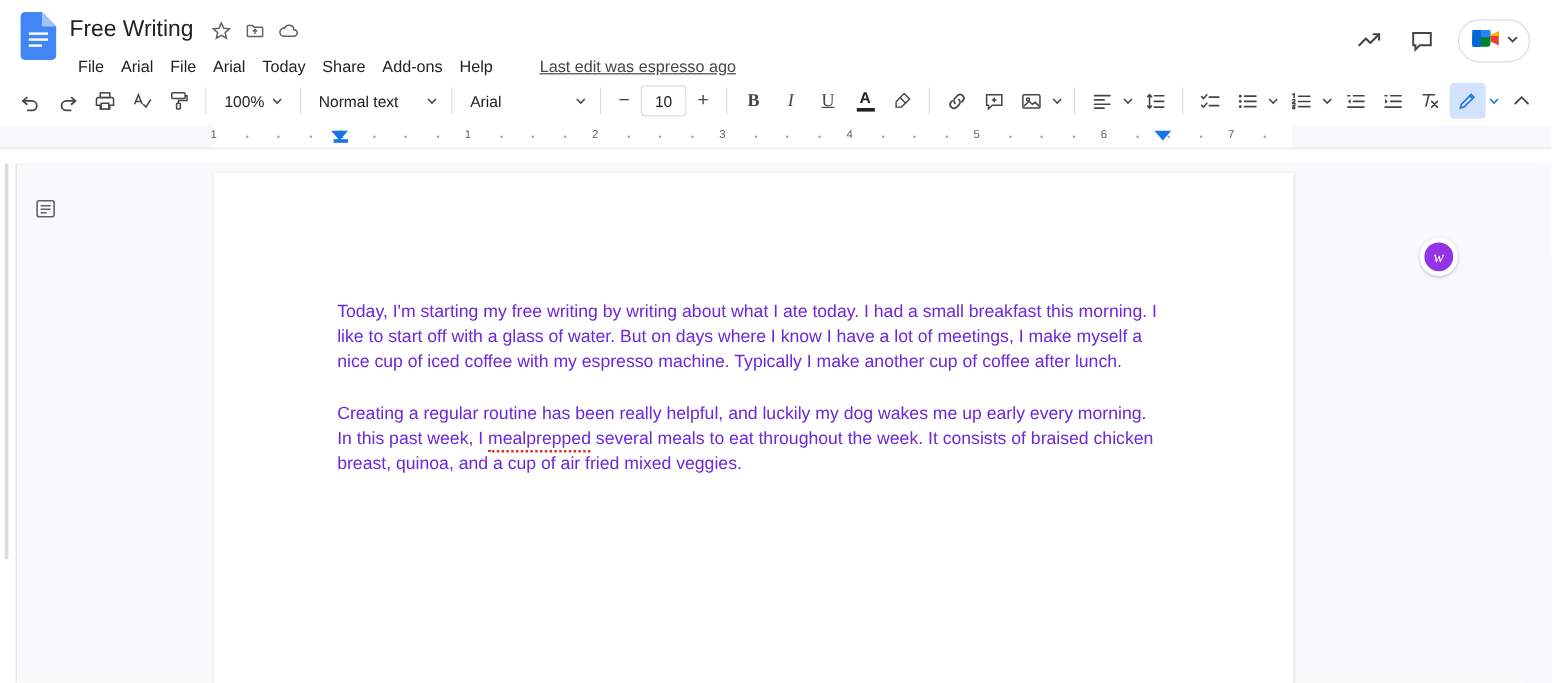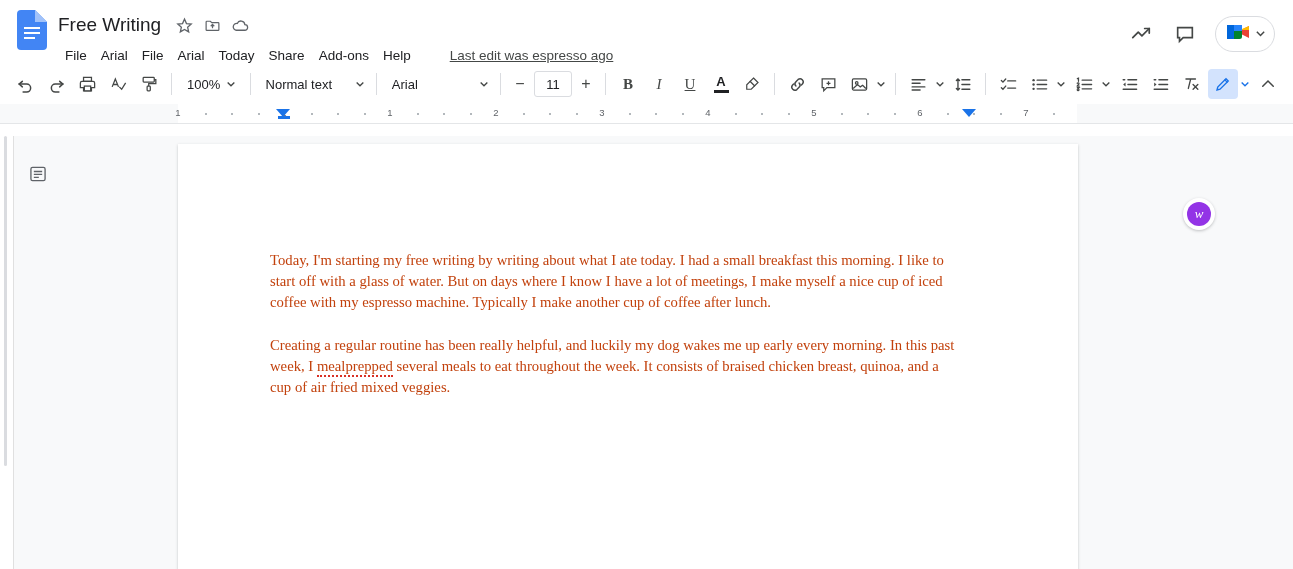--- a/index.html
+++ b/index.html
@@ -255,26 +255,26 @@
   }
   .page {
     position: absolute;
     left: 178px; top: 8px;
     width: 900px; height: 600px;
     background: #fff;
     box-shadow: 0 1px 3px rgba(60,64,67,0.18), 0 1px 2px rgba(60,64,67,0.1);
   }
   .page-text {
     position: absolute;
-    left: 92px; top: 106px;
+    left: 103px; top: 106px;
     width: 690px;
     font-size: 14.7px;
     line-height: 21.2px;
-    color: #c2410c;
-    font-family: Liberation Serif, serif;
+    color: #6d28d9;
+    font-family: Liberation Sans, sans-serif;
   }
   .page-text p { margin: 0 0 21px 0; }
   .spell {
     border-bottom: 2px dotted #d93025;
     padding-bottom: 1px;
   }
   .explore-fab {
     position: absolute;
     right: 78px; top: 62px;
     width: 32px; height: 32px;
@@ -444,21 +444,21 @@
         <svg width="10" height="10" viewBox="0 0 12 12">
             <path d="M2 4.2 L6 8.2 L10 4.2" fill="none" stroke="#444746" stroke-width="1.6"></path>
           </svg>
       </span>
     </div>
 
     <div class="tb-sep"></div>
 
     <div class="fontsize-wrap">
       <div class="fs-btn">−</div>
-      <div class="fs-val">11</div>
+      <div class="fs-val">10</div>
       <div class="fs-btn">+</div>
     </div>
 
     <div class="tb-sep"></div>
 
     <div class="tb bold">B</div>
     <div class="tb ital">I</div>
     <div class="tb under">U</div>
     <div class="tb tb-a">
       <span class="letter">A</span>

